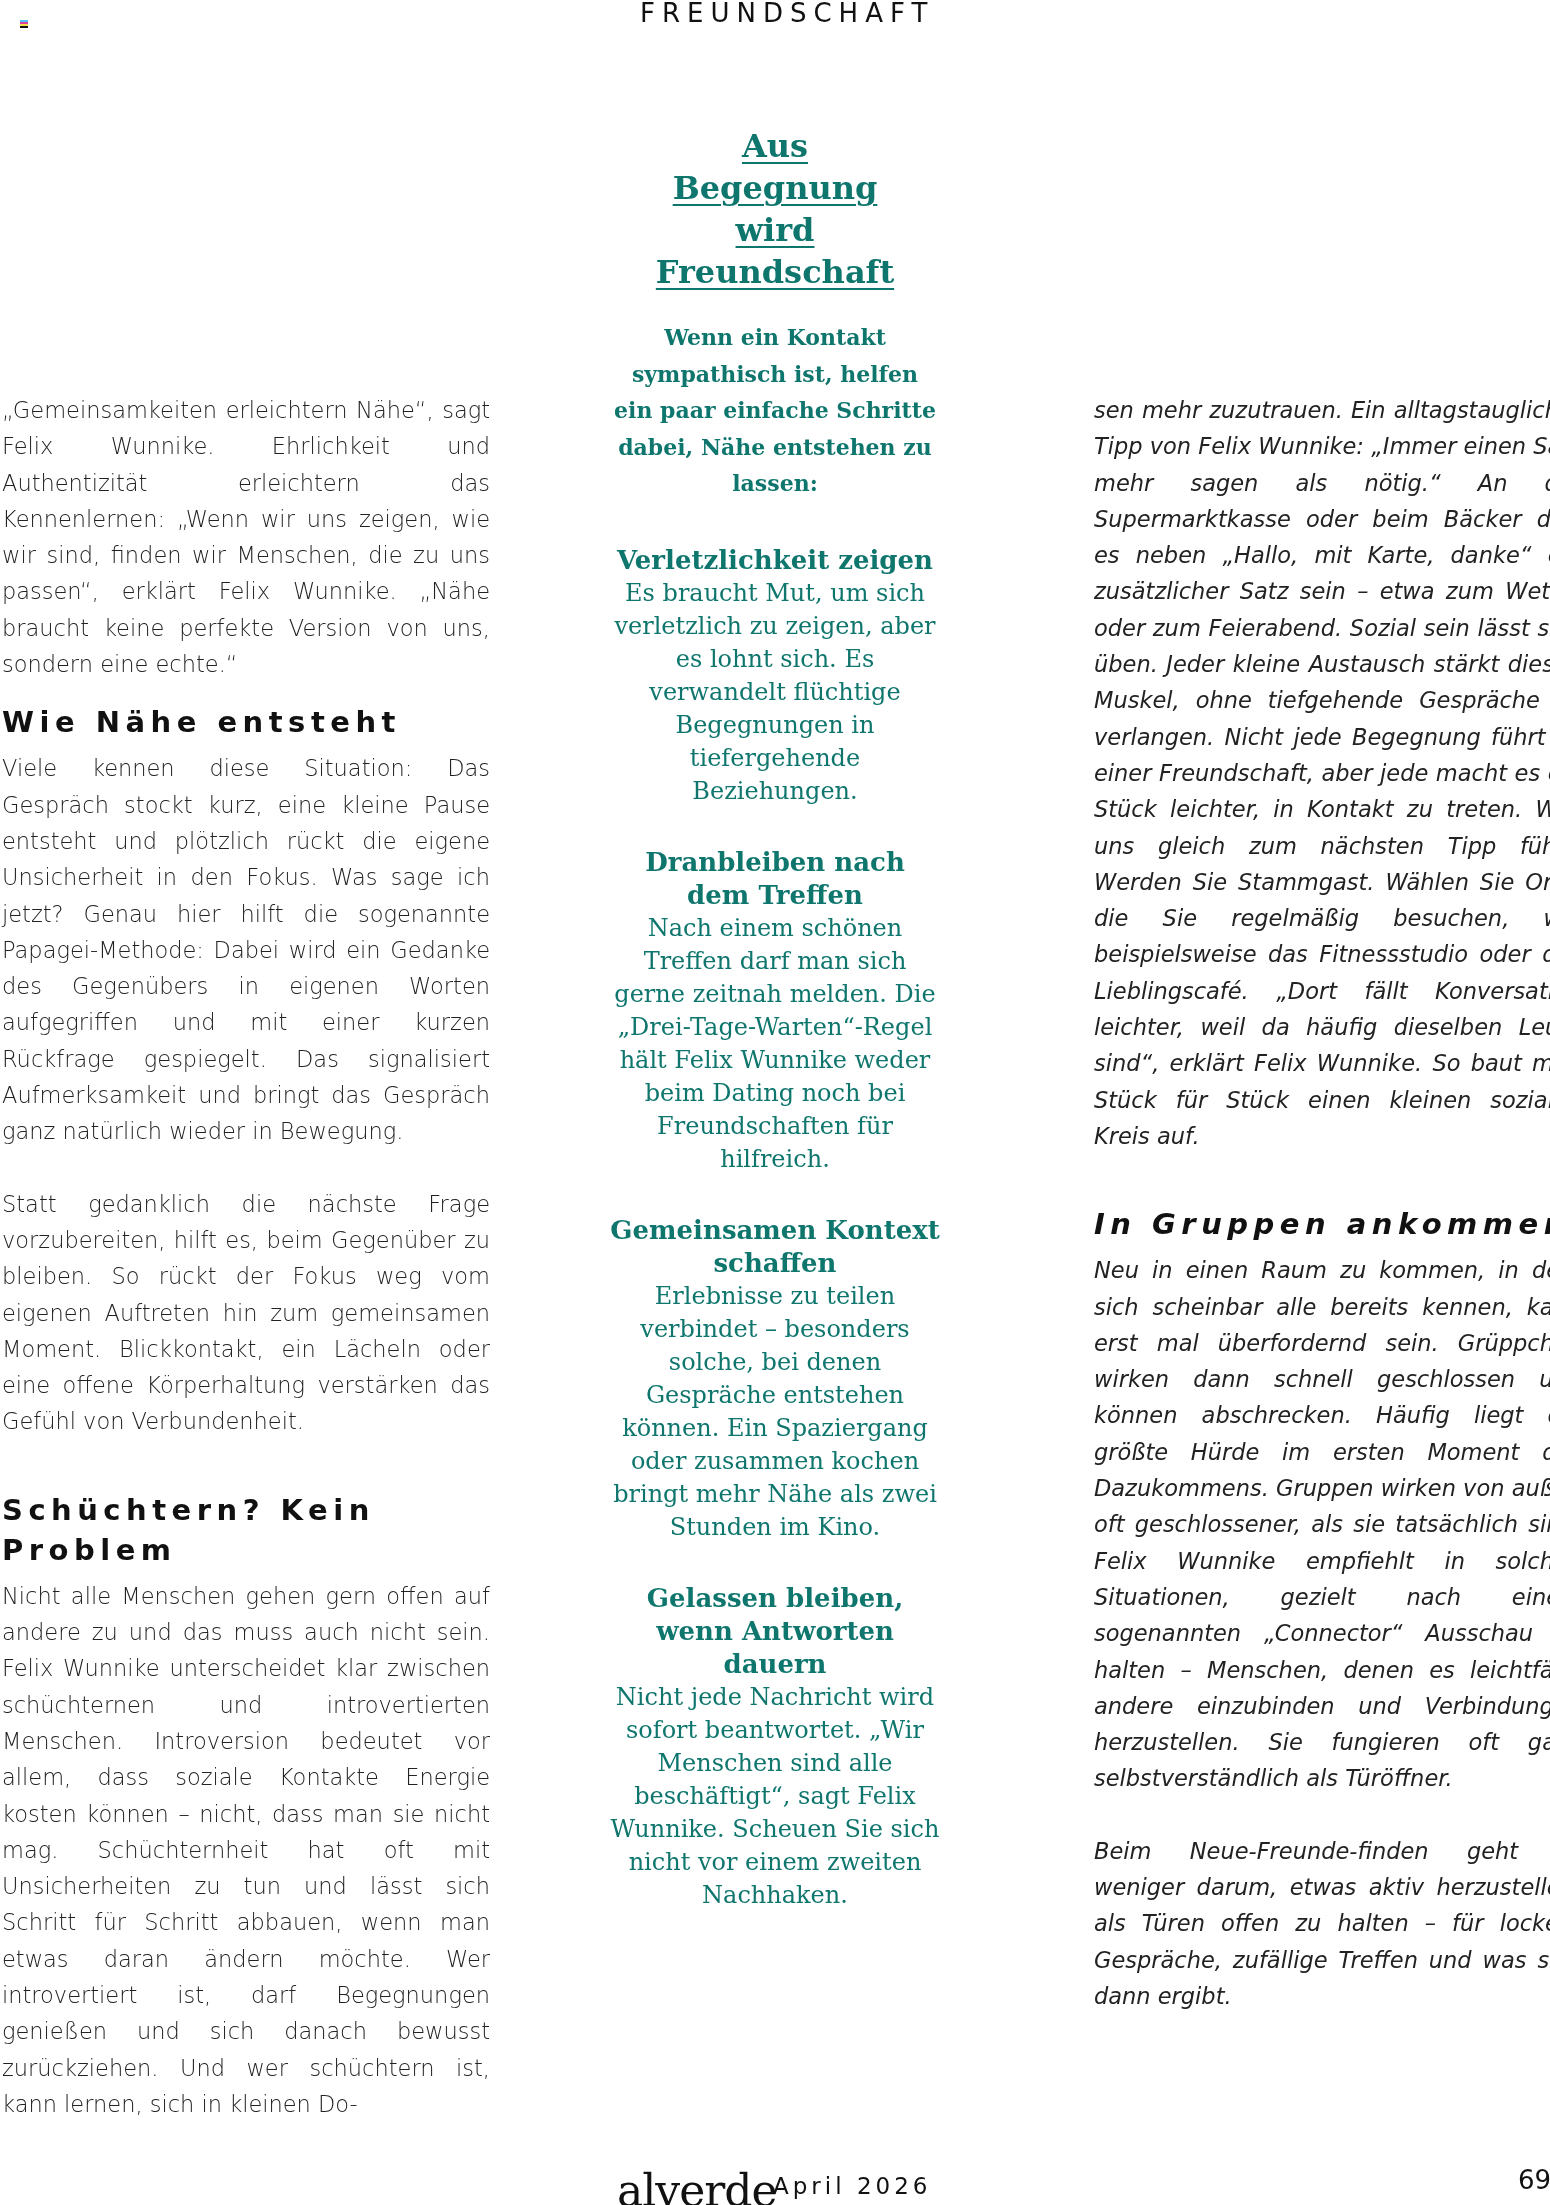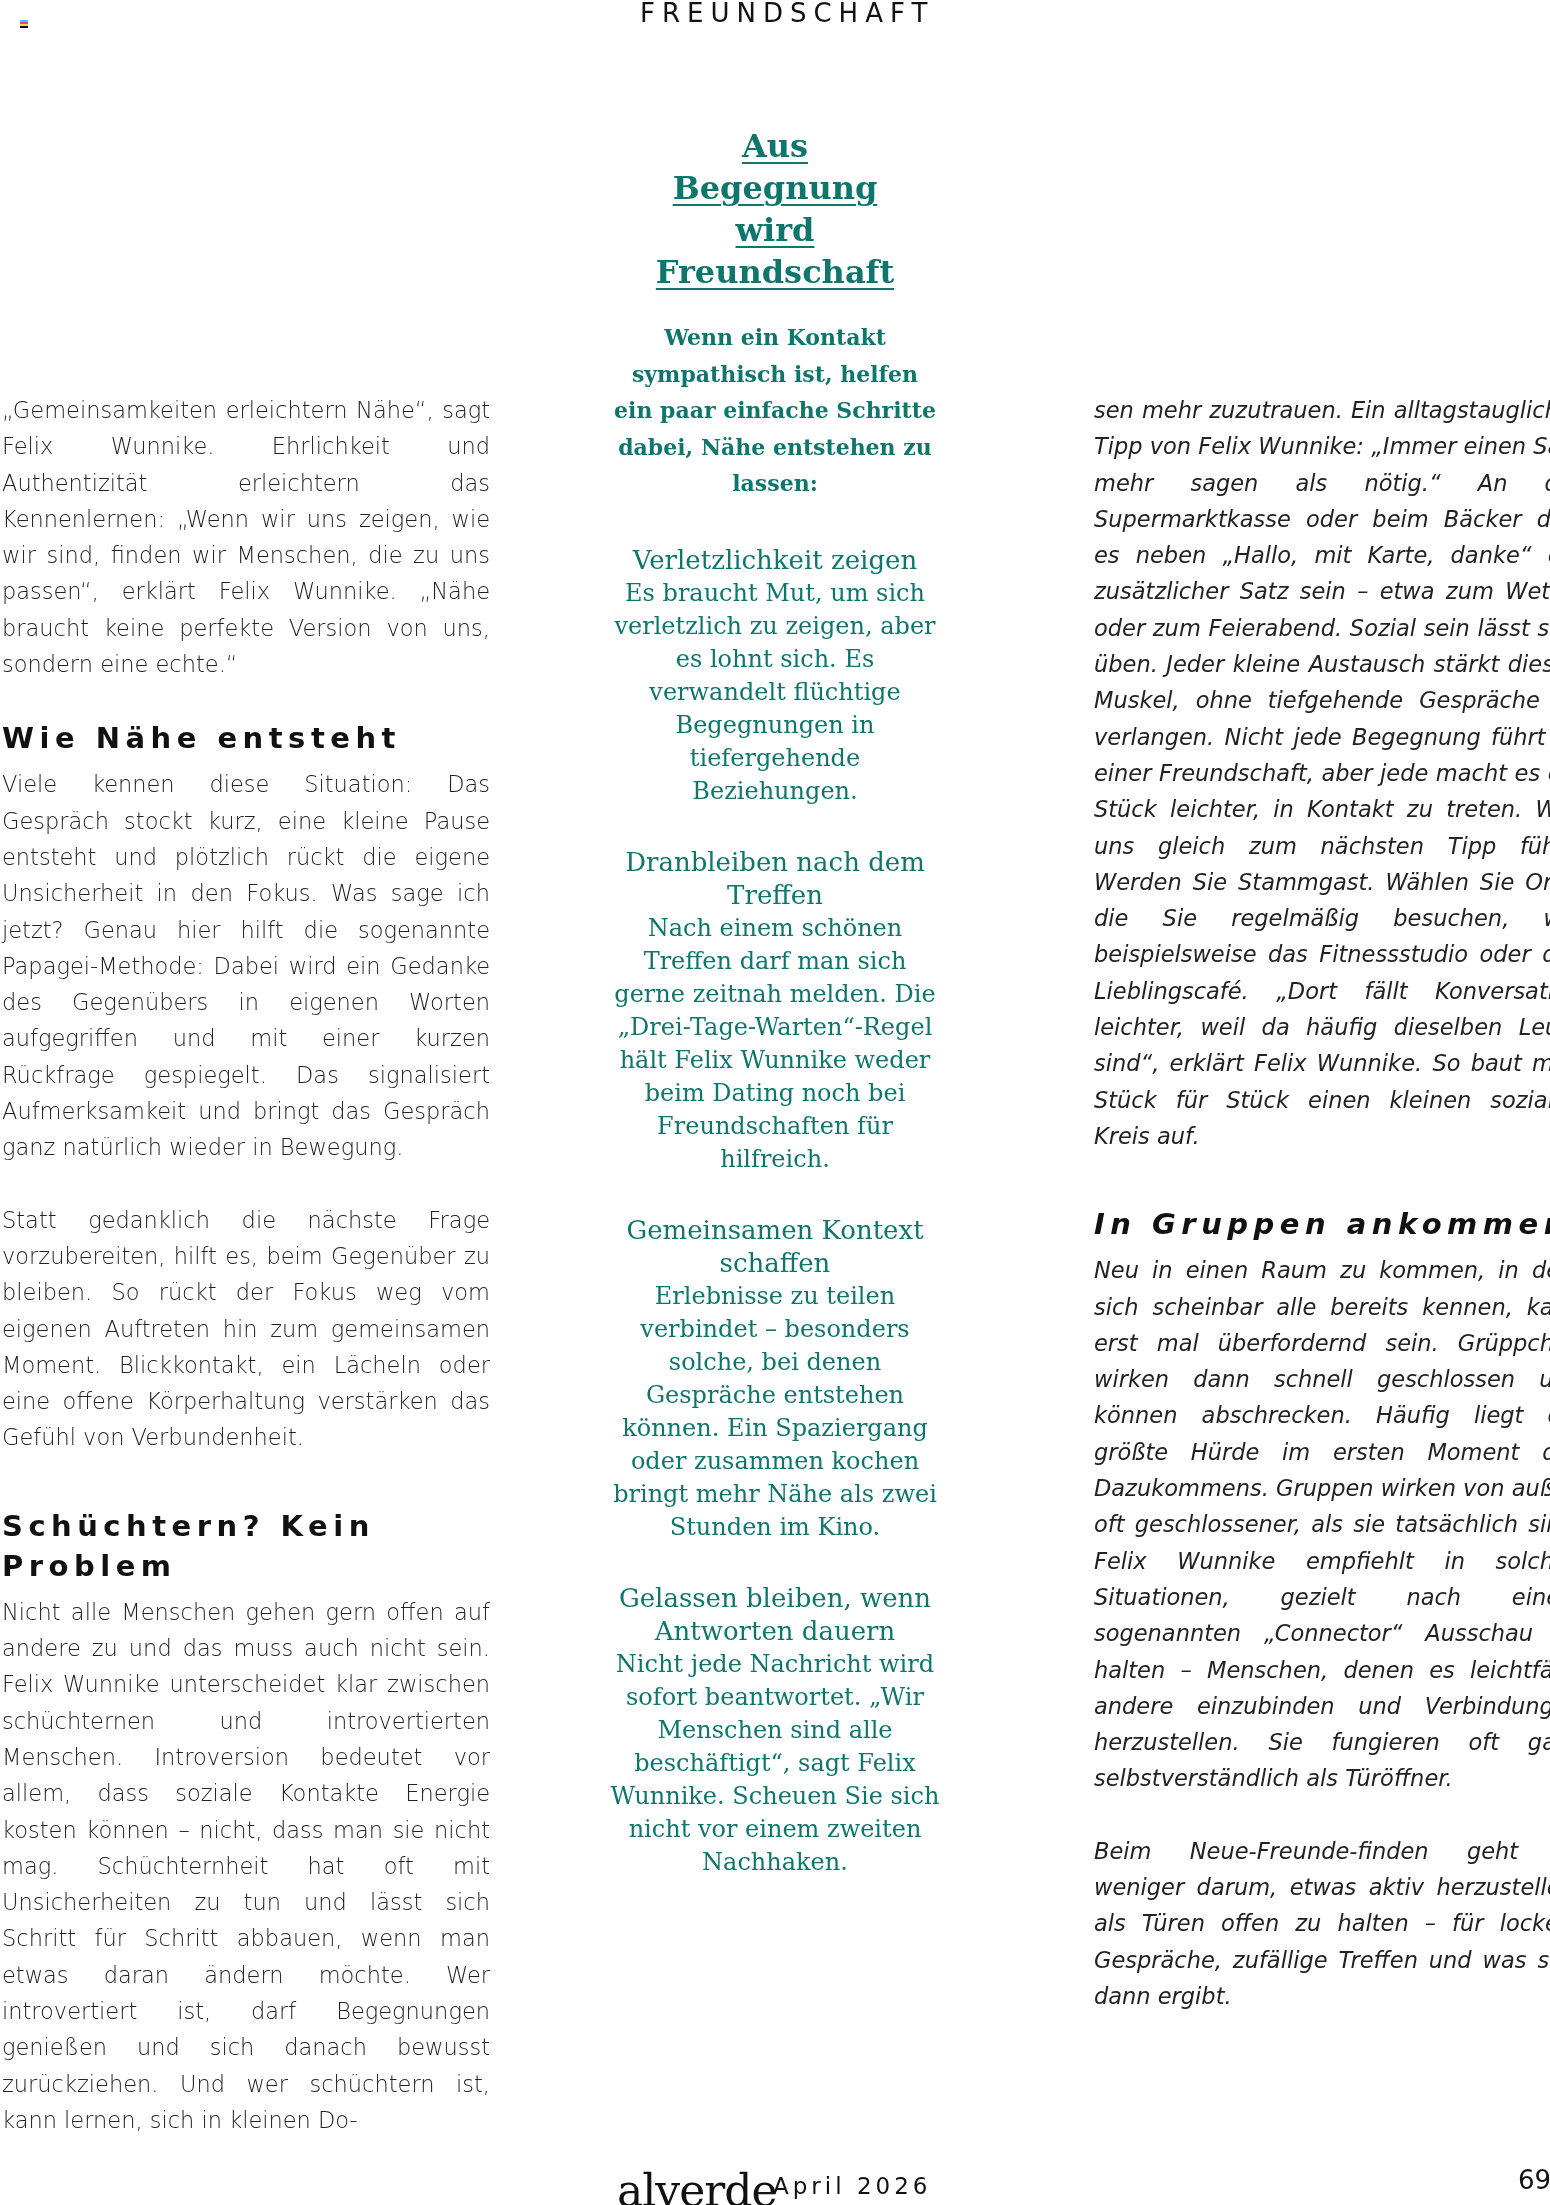--- a/index.html
+++ b/index.html
@@ -12,41 +12,41 @@
   .col p { margin:0; hyphens:manual; }
   .col p.gap { margin-top:36px; }
   .col h3 { font-family:"DejaVu Sans", sans-serif; font-weight:600; font-size:29px; letter-spacing:5.5px; margin:0; color:#111; text-align:left; line-height:40px; }
   .left { left:2px; top:392px; width:488px; }
   .right { left:1094px; top:392px; width:488px;font-style:italic; }
   .center { left:610px; top:125px; width:330px; text-align:center; font-family:"DejaVu Serif", serif; color:#0f766e; }
   .title { font-weight:bold; font-size:32px; line-height:42px; margin:0 0 26px 0; }
   .title span { text-decoration:underline; text-decoration-thickness:2px; text-underline-offset:5px; display:inline-block; }
   .intro { font-weight:bold; font-size:22px; line-height:36.5px; margin:0 0 42px 0; }
   .tip { margin-bottom:38px; }
-  .tip h4 { font-weight:normal; font-size:26px; line-height:33px; margin:0; }
+  .tip h4 { font-weight:bold; font-size:26px; line-height:33px; margin:0; }
   .tip p { font-size:24px; line-height:33px; margin:0; }
   .footer-logo { left:617px; top:2165px; font-family:"DejaVu Serif", serif; font-size:44px; letter-spacing:-1px; color:#111; }
   .footer-date { left:773px; top:2173px; font-family:"DejaVu Sans", sans-serif; font-size:23px; letter-spacing:4px; color:#111; }
   .footer-page { left:1518px; top:2165px; font-family:"DejaVu Sans", sans-serif; font-size:26px; color:#111; }
 </style>
 </head>
 <body>
 
 <div class="abs cmyk">
   <span style="background:#4fc3f7"></span>
   <span style="background:#e040a0"></span>
   <span style="background:#f5e04a"></span>
   <span style="background:#111"></span>
 </div>
 
 <div class="abs running-head">FREUNDSCHAFT</div>
 
 <div class="abs col left">
   <p>„Gemeinsamkeiten erleichtern Nähe“, sagt Felix Wunnike. Ehrlichkeit und Authentizität erleichtern das Kennenlernen: „Wenn wir uns zeigen, wie wir sind, finden wir Menschen, die zu uns passen“, erklärt Felix Wunnike. „Nähe braucht keine perfekte Version von uns, sondern eine echte.“</p>
-  <h3 style="margin-top:36px;margin-bottom:8px;">Wie Nähe entsteht</h3>
+  <h3 style="margin-top:20px;margin-bottom:8px;">Wie Nähe entsteht</h3>
   <p>Viele kennen diese Situation: Das Gespräch stockt kurz, eine kleine Pause entsteht und plötzlich rückt die eigene Unsicherheit in den Fokus. Was sage ich jetzt? Genau hier hilft die sogenannte Papagei-Methode: Dabei wird ein Gedanke des Gegenübers in eigenen Worten aufgegriffen und mit einer kurzen Rückfrage gespiegelt. Das signalisiert Aufmerksamkeit und bringt das Gespräch ganz natürlich wieder in Bewegung.</p>
   <p class="gap">Statt gedanklich die nächste Frage vorzubereiten, hilft es, beim Gegenüber zu bleiben. So rückt der Fokus weg vom eigenen Auftreten hin zum gemeinsamen Moment. Blickkontakt, ein Lächeln oder eine offene Körperhaltung verstärken das Gefühl von Verbundenheit.</p>
   <h3 style="margin-top:50px;margin-bottom:8px;">Schüchtern? Kein Problem</h3>
   <p>Nicht alle Menschen gehen gern offen auf andere zu und das muss auch nicht sein. Felix Wunnike unterscheidet klar zwischen schüchternen und introvertierten Menschen. Introversion bedeutet vor allem, dass soziale Kontakte Energie kosten können – nicht, dass man sie nicht mag. Schüchternheit hat oft mit Unsicherheiten zu tun und lässt sich Schritt für Schritt abbauen, wenn man etwas daran ändern möchte. Wer introvertiert ist, darf Begegnungen genießen und sich danach bewusst zurückziehen. Und wer schüchtern ist, kann lernen, sich in kleinen Do-</p>
 </div>
 
 <div class="abs center">
   <div class="title">
     <span>Aus</span><br>
     <span>Begegnung</span><br>

